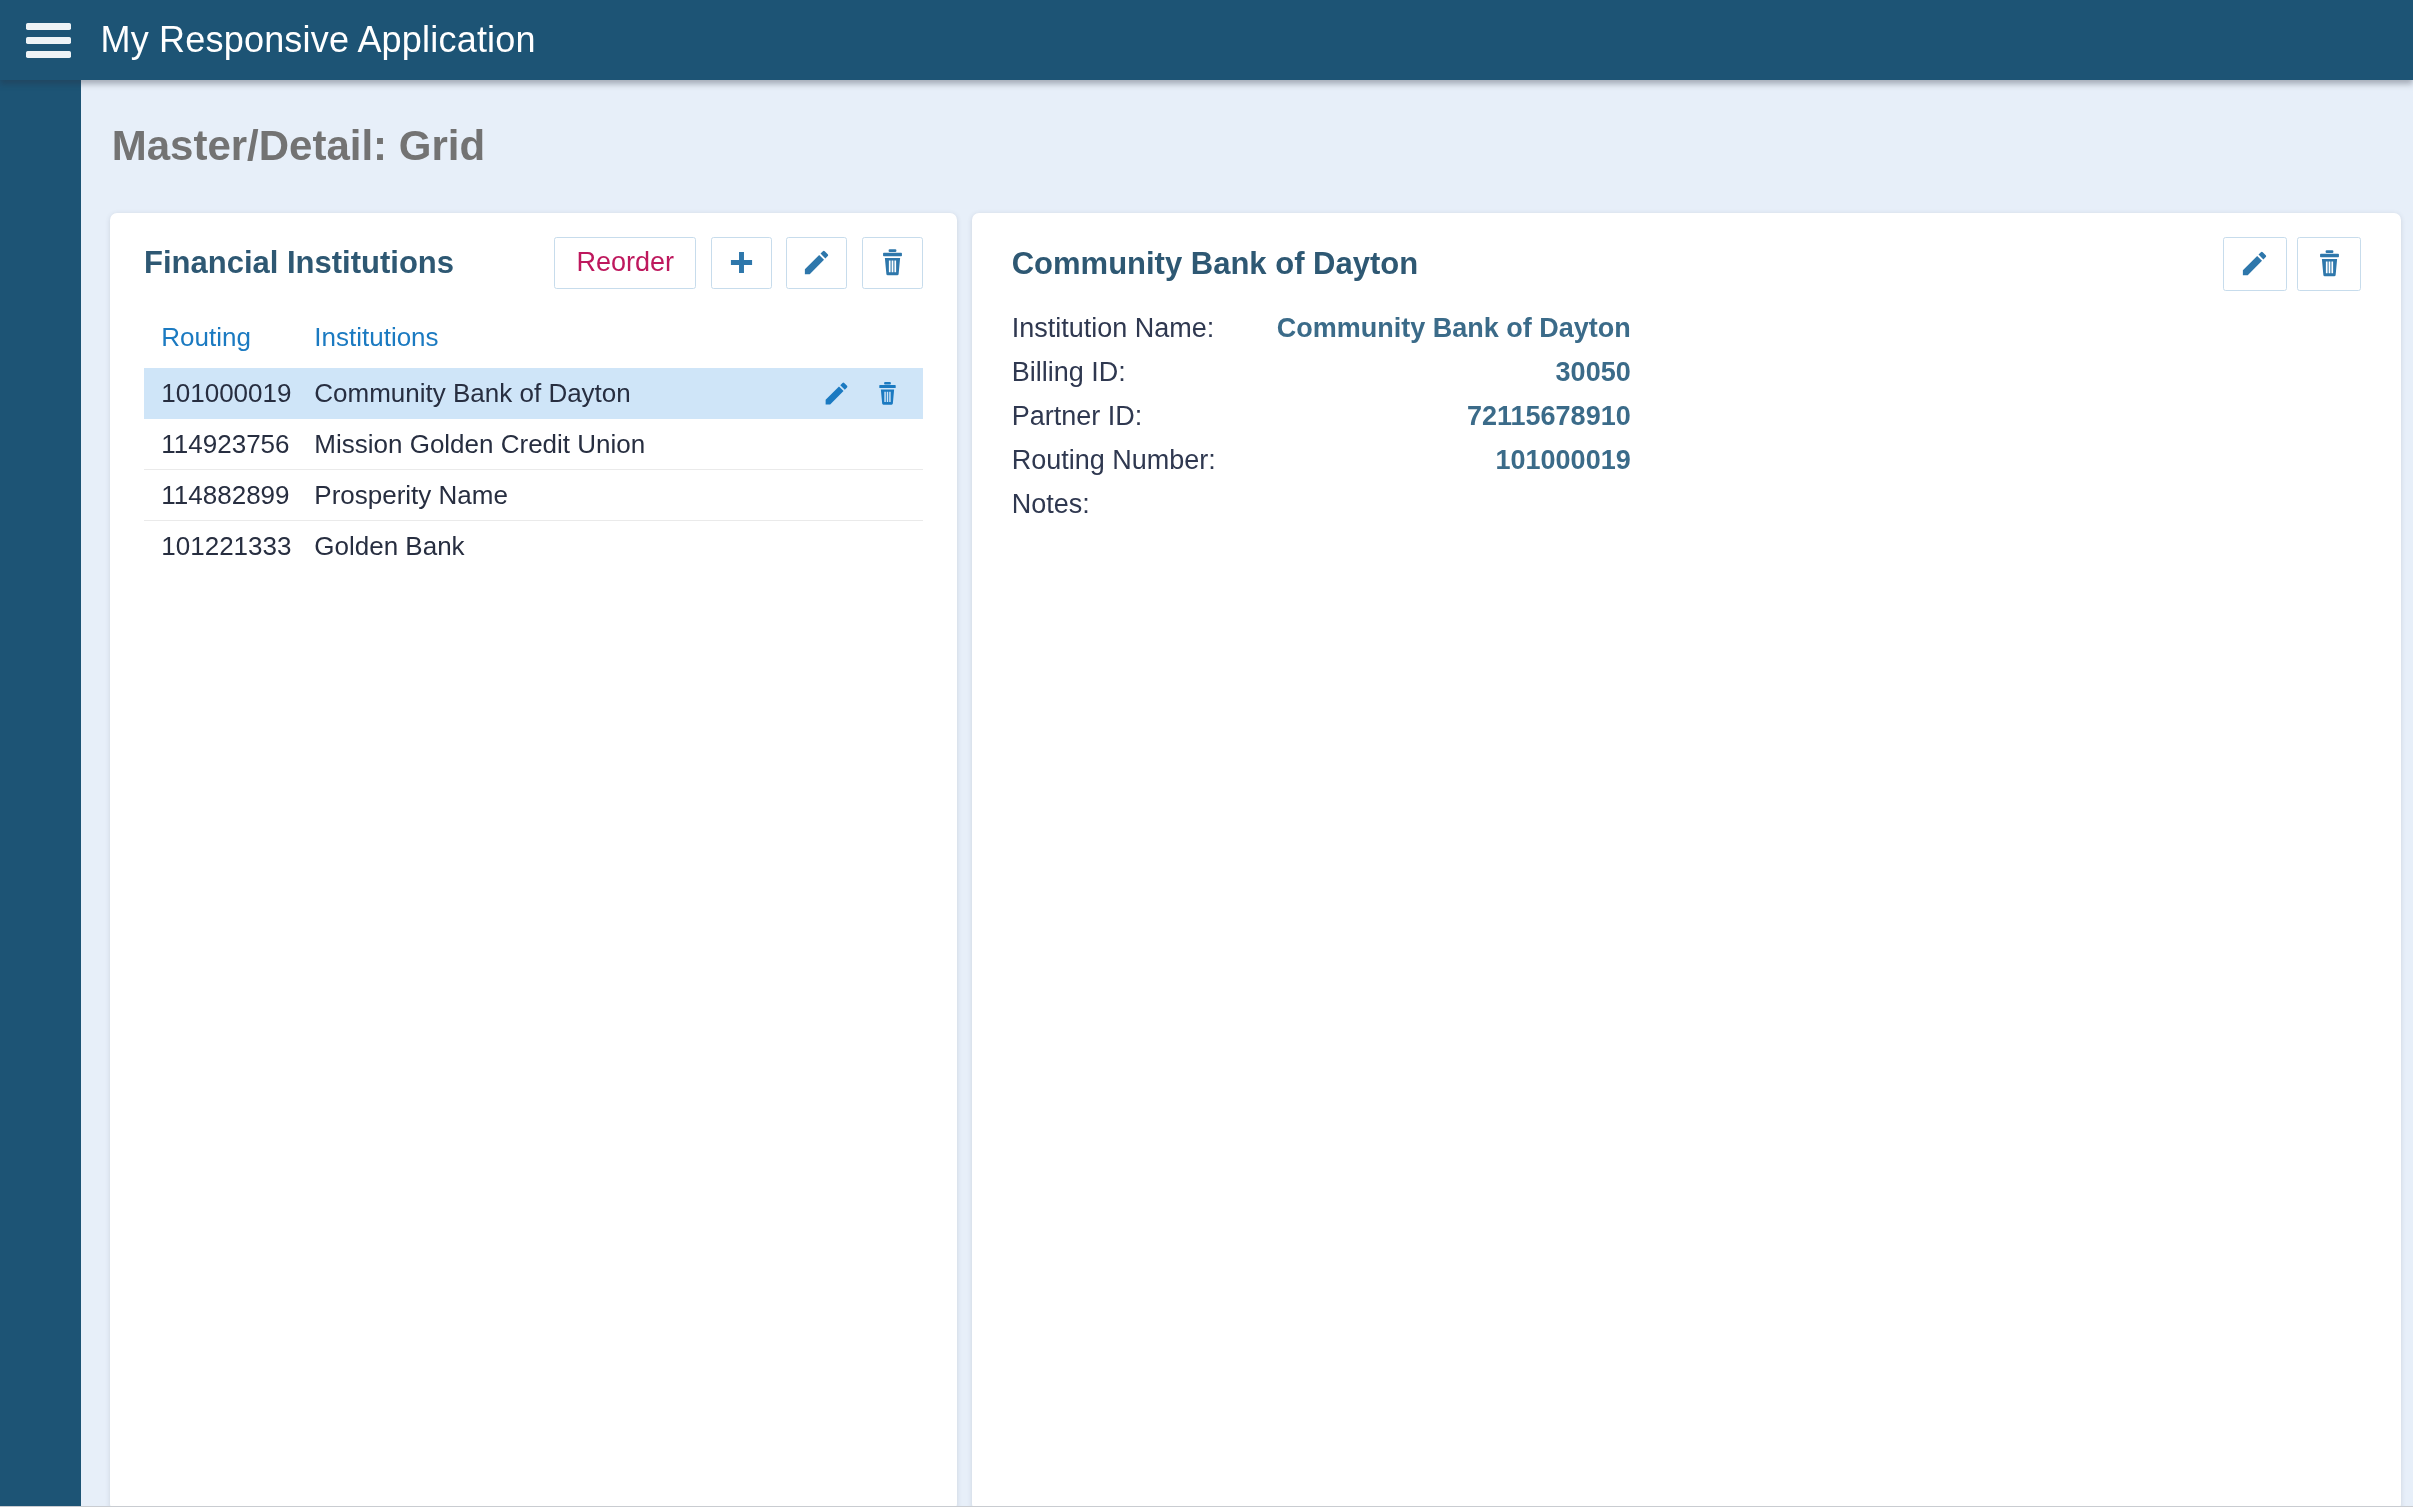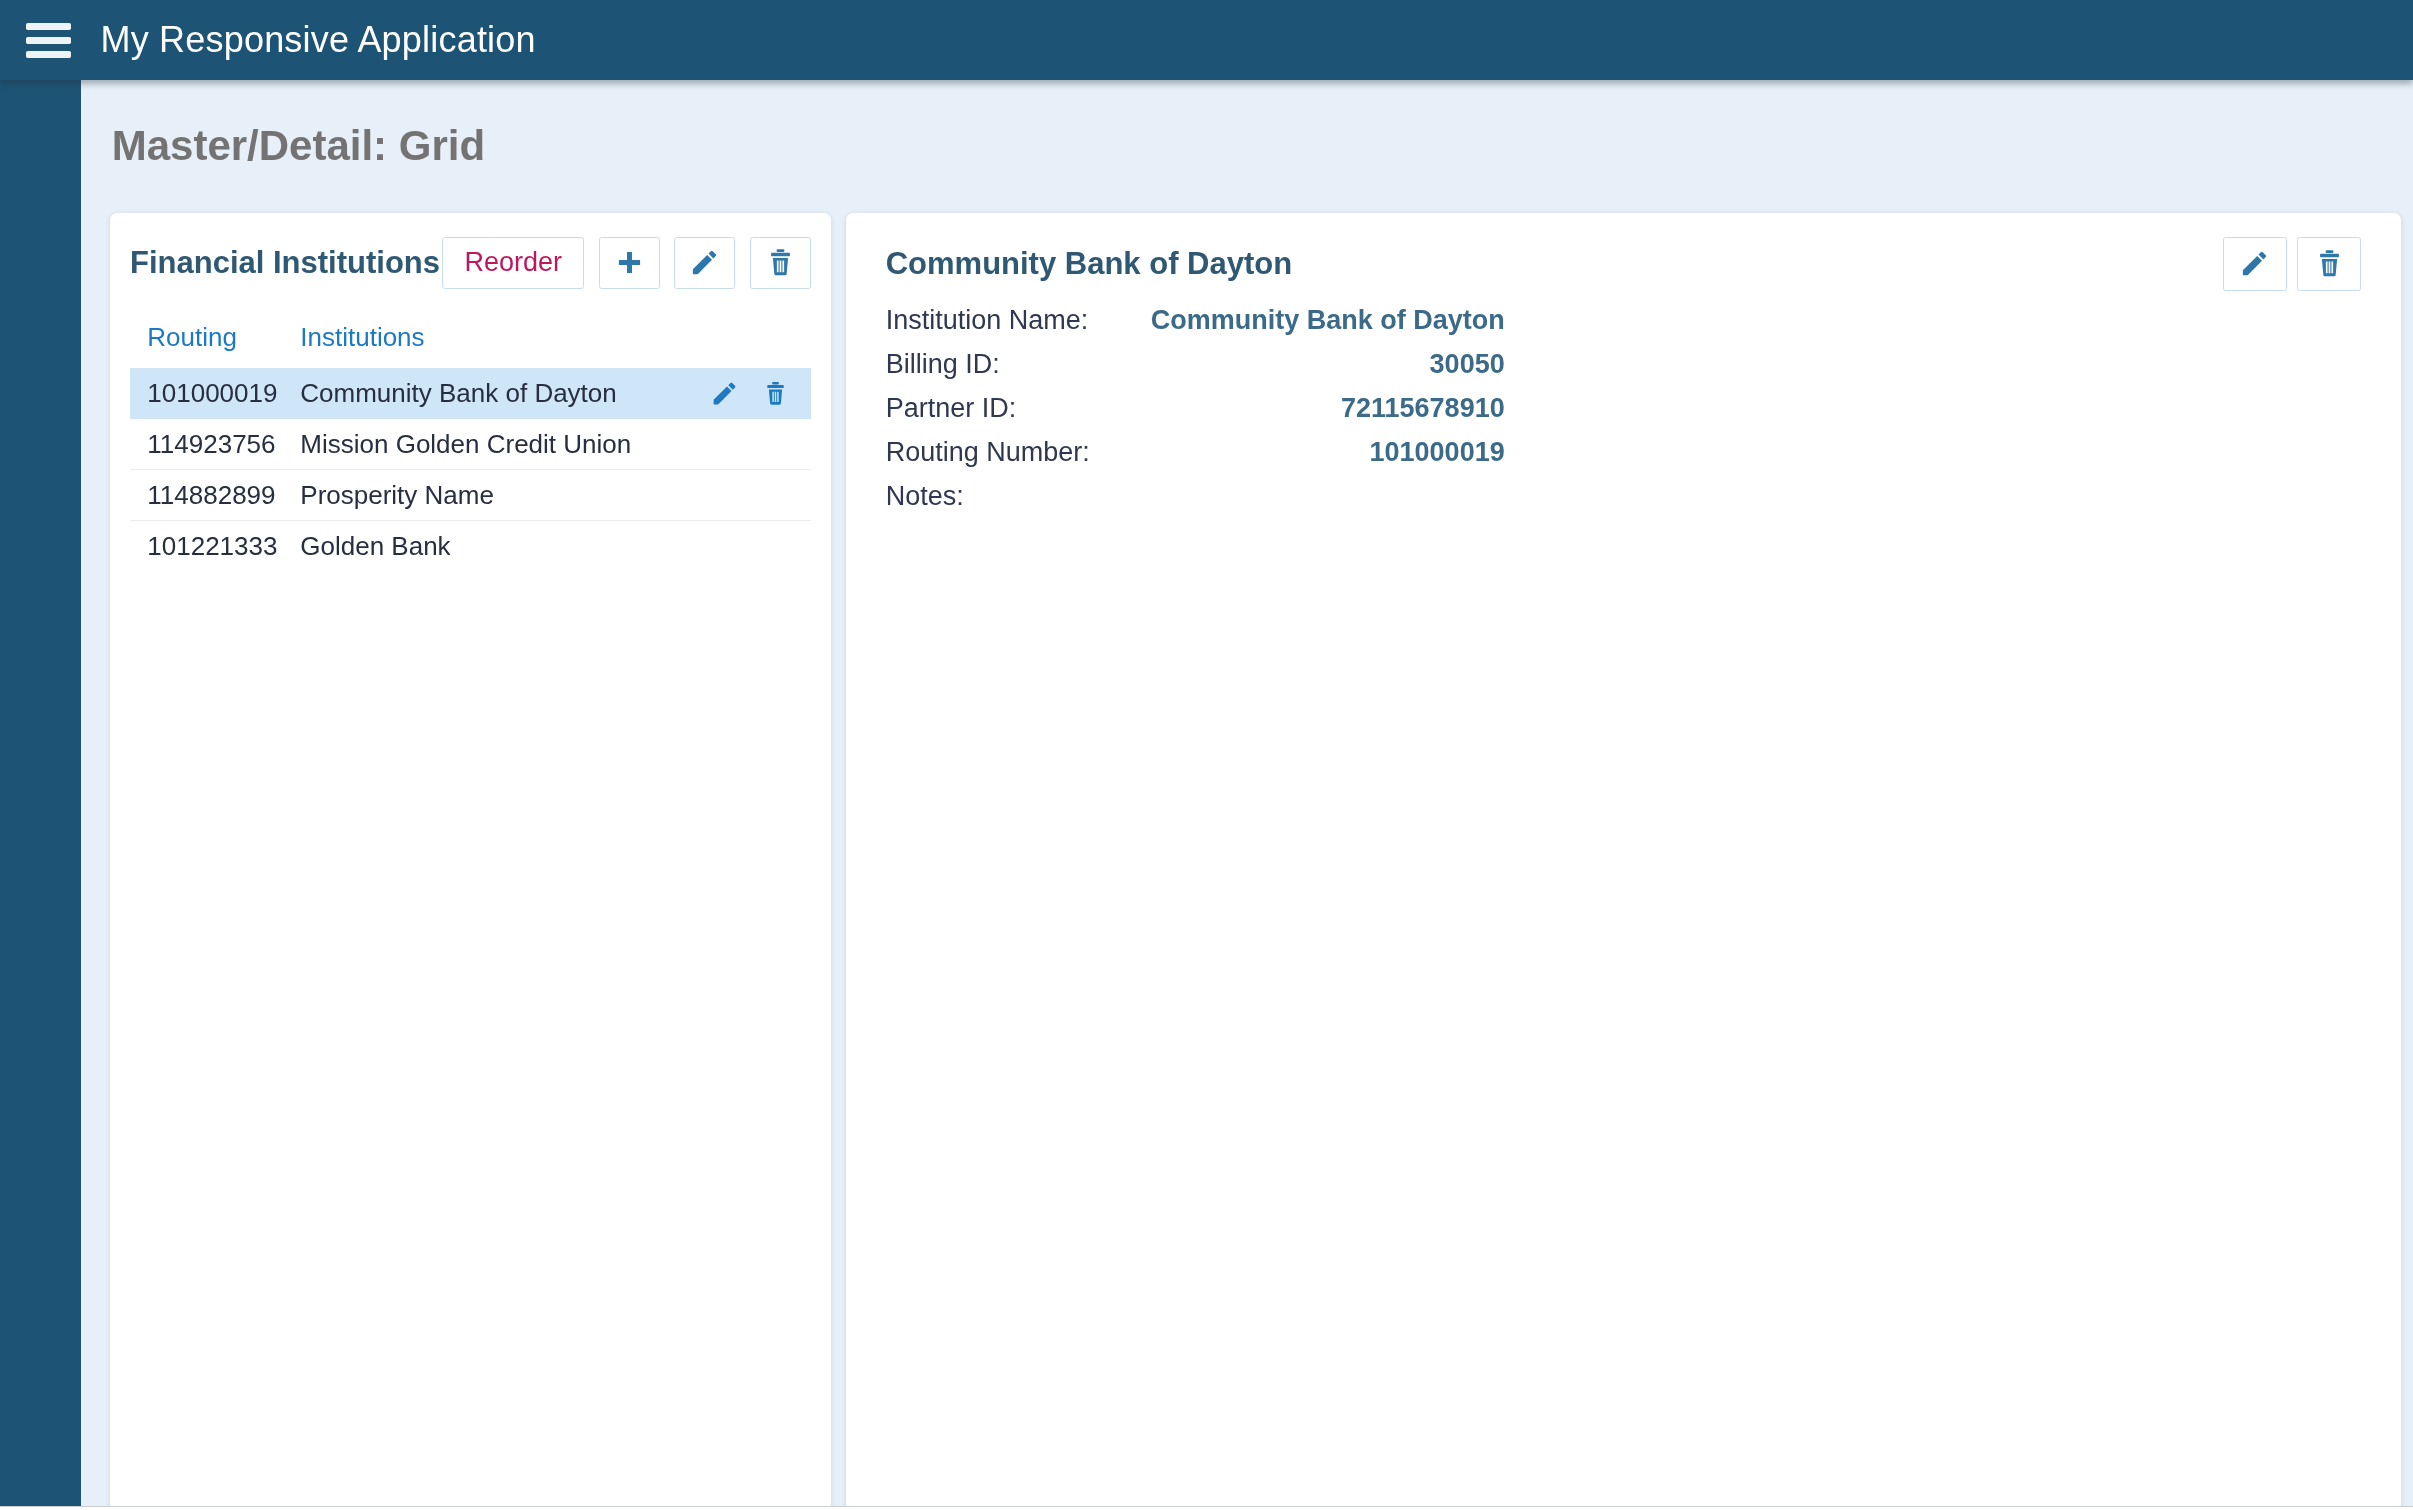--- a/index.html
+++ b/index.html
@@ -30,21 +30,21 @@
     flex: 1; background: #e7eff9;
     padding: 40px 12px 0 29px;
   }
   .page-title { font-size: 42px; font-weight: 700; color: #737373; margin: 1.7px 0 43px 1.7px; }
 
   .panels { display: flex; gap: 14.7px; height: 1298px; }
   .panel {
     background: #ffffff; border-radius: 7px;
     box-shadow: 0 1.7px 5.2px rgba(60,70,90,0.16);
   }
-  .panel-master { width: 721px; flex: 0 0 auto; padding: 24px 20px; }
+  .panel-master { width: 847px; flex: 0 0 auto; padding: 24px 34px; }
   .panel-detail { flex: 1; padding: 24px 40px; }
 
   .panel-head { display: flex; align-items: center; justify-content: space-between; }
   .panel-title { font-size: 31px; font-weight: 700; color: #2e5873; }
 
   
   .toolbar { display: flex; gap: 14.7px; align-items: center; }
   .btn {
     background: #ffffff; border: 1.7px solid #c7dcec; border-radius: 2.6px;
     color: #be185d; display: flex; align-items: center; justify-content: center;
@@ -69,21 +69,21 @@
     font-size: 26px; color: #272e40;
     border-bottom: 0.9px solid #eaeaea;
     cursor: pointer; position: relative;
   }
   .grid-row:last-child { border-bottom: 0.9px solid transparent; }
   .grid-row.selected { background: #cfe5f8; border-bottom-color: transparent; }
   .row-actions { margin-left: auto; display: flex; align-items: center; gap: 22.5px; padding-right: 22.5px; }
   .row-actions svg { display: block; cursor: pointer; }
 
   
-  .fields { margin-top: 8px; width: 619px; display: flex; flex-direction: column; }
+  .fields { margin-top: 16px; width: 619px; display: flex; flex-direction: column; }
   .field { display: flex; align-items: center; height: 44px; }
   .field-label { font-size: 27px; color: #2f3850; }
   .field-value { margin-left: auto; font-size: 27px; font-weight: 700; color: #3b6b89; text-align: right; }
 
   
   .page-bottom { flex: 1; background: #ffffff; border-top: 1.7px solid #c9ccd1; }
 </style>
 </head>
 <body>
 

